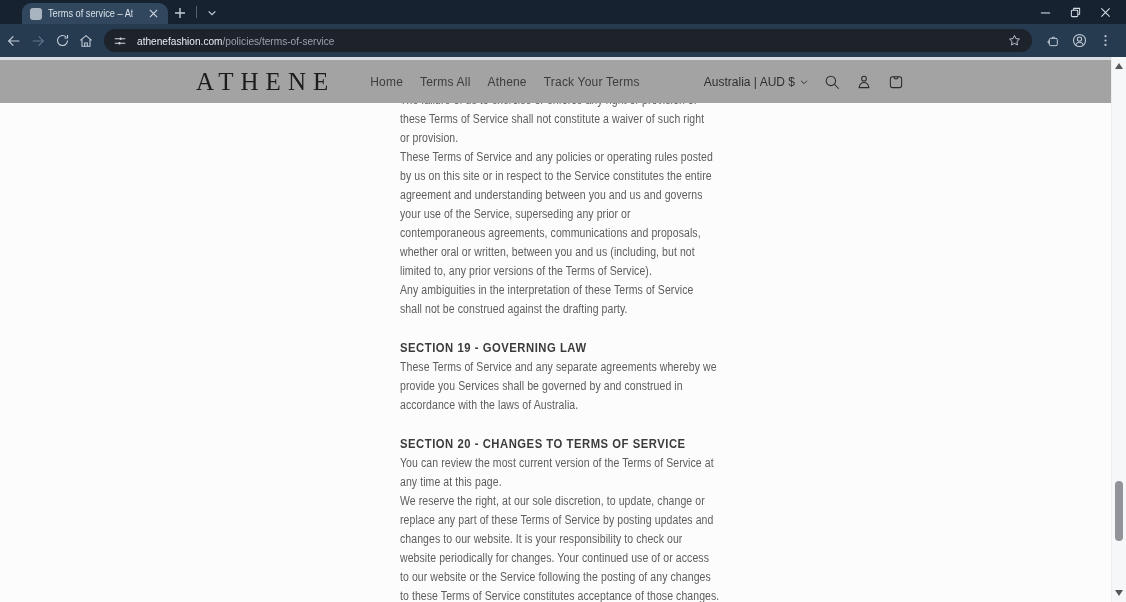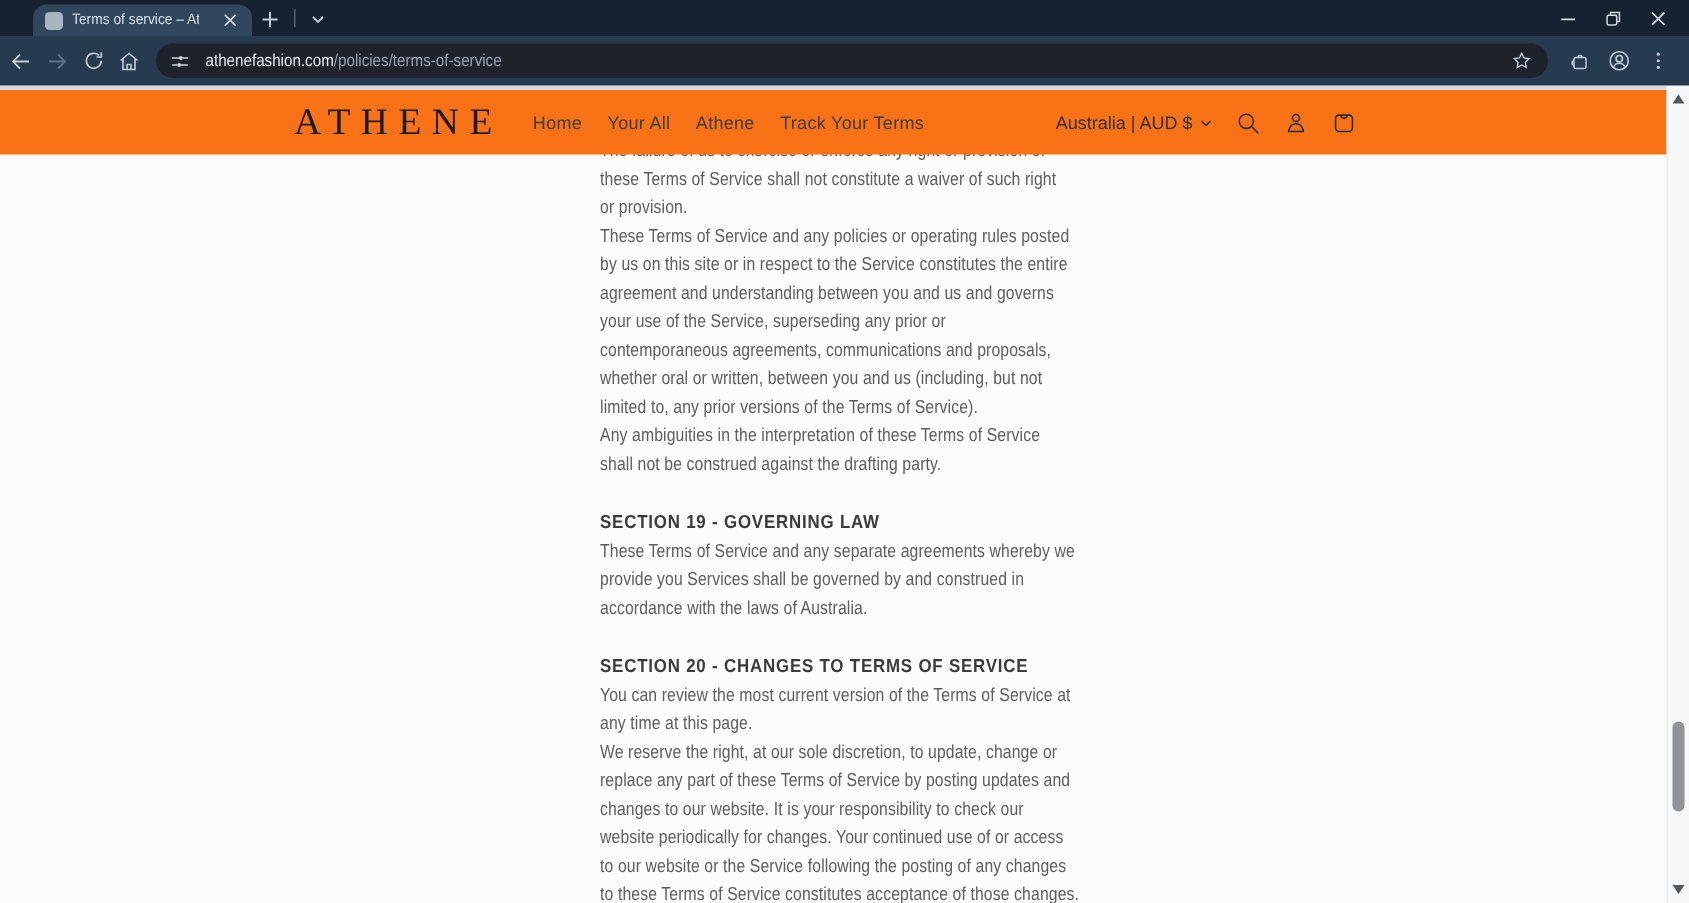--- a/index.html
+++ b/index.html
@@ -32,22 +32,22 @@
   .url .domain { color:#e8ecf0; }
   .url .path { color:#98a2ad; }
   .star { margin-left:auto; width:17px; height:17px; color:#c3cdd8; flex:none; }
   .tool-right { display:flex; align-items:center; flex:none; }
   .tool-right .chrome-btn { width:26px; height:26px; }
 
   
   .page { position:absolute; top:57px; left:0; width:1126px; height:545px; background:var(--c-page,#fcfcfc); overflow:hidden; }
   .top-strip { position:absolute; top:0; left:0; right:15px; height:3px; background:#d8dbdf; z-index:4; }
 
-  .site-header { position:absolute; top:3px; left:0; right:15px; height:43px; background:#f97316; z-index:3;
-                 display:flex; align-items:center; }
+  .site-header { position:absolute; top:3px; left:0; right:15px; height:43px; background:#a3a3a3; z-index:3;
+                 display:flex; align-items:center;gap:15px; }
   .logo { margin-left:196px; font-family:"Liberation Serif","DejaVu Serif",serif; font-size:25px; letter-spacing:7px;
           color:#1c1c1c; font-weight:400; line-height:1; cursor:pointer; }
   .site-nav { display:flex; gap:17px; margin-left:20px; align-items:center; }
   .nav-link { font-size:12px; color:#3c3c3c; letter-spacing:.2px; cursor:pointer; white-space:nowrap; }
   .header-right { position:absolute; right:206px; top:0; height:43px; display:flex; align-items:center; gap:13px; }
   .locale { display:flex; align-items:center; gap:4px; font-size:12px; color:#2f2f2f; cursor:pointer; white-space:nowrap; }
   .hicon { width:19px; height:19px; color:#2b2b2b; display:flex; align-items:center; justify-content:center; cursor:pointer; }
 
   .tos { position:absolute; left:400px; top:34px; width:340px; z-index:1; }
   .tos-text { font-size:12.5px; line-height:19px; color:var(--c-text,#5d5d5d); letter-spacing:.1px;
@@ -202,21 +202,21 @@
 changes to our website. It is your responsibility to check our
 website periodically for changes. Your continued use of or access
 to our website or the Service following the posting of any changes
 to these Terms of Service constitutes acceptance of those changes.</div>
     </div>
 
   <div class="site-header">
     <div class="logo">ATHENE</div>
     <div class="site-nav">
         <span class="nav-link">Home</span>
-        <span class="nav-link">Your All</span>
+        <span class="nav-link">Terms All</span>
         <span class="nav-link">Athene</span>
         <span class="nav-link">Track Your Terms</span>
       </div>
     <div class="header-right">
       <span class="locale">
         <span>Australia | AUD $</span>
         <svg width="10" height="10" viewBox="0 0 12 12" stroke="#2f2f2f" stroke-width="1.2" fill="none">
             <path d="M2.5 4.5L6 8l3.5-3.5"></path>
           </svg>
       </span>

